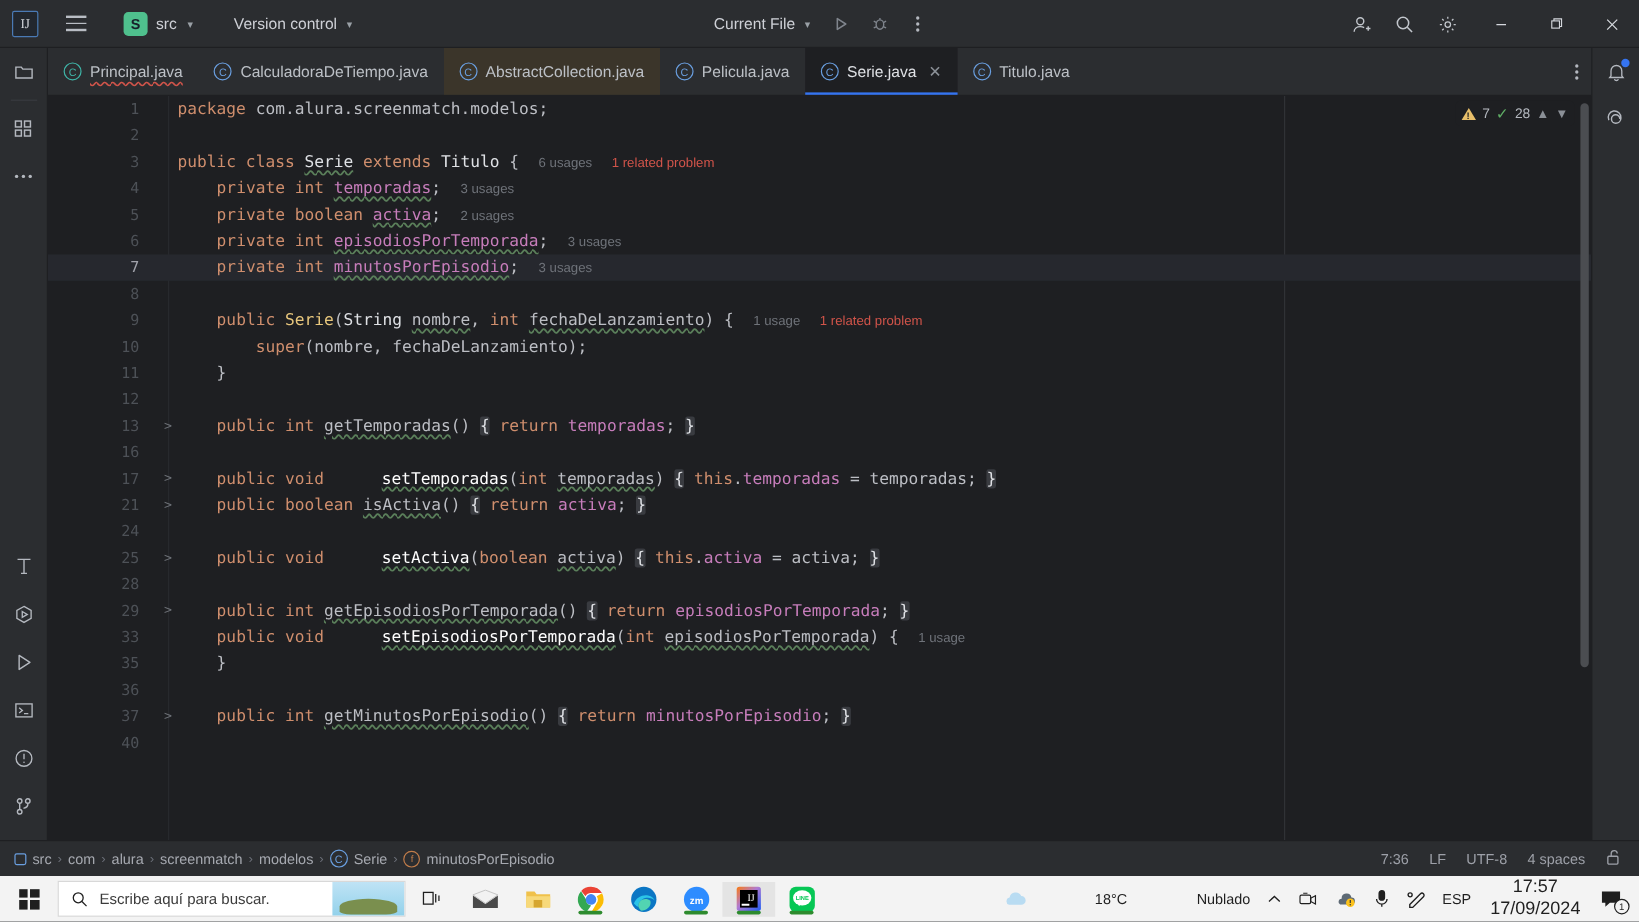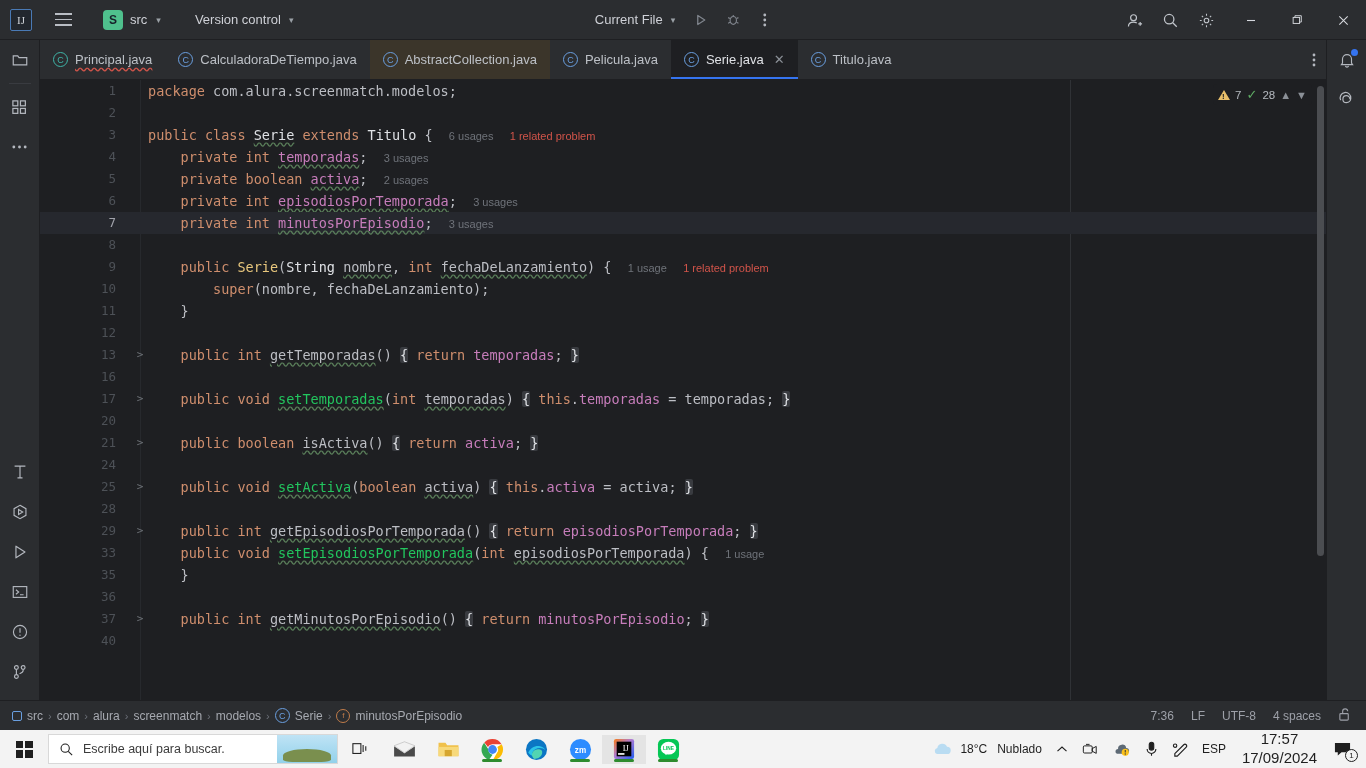--- a/index.html
+++ b/index.html
@@ -119,21 +119,21 @@
   }
   
   .rightline { position:absolute; left:1030px; top:0; width:1px; height:620px; background:#303236; }
   .gutter-line { position:absolute; left:100px; top:0; width:1px; height:620px; background:#27292d; }
 
   
   .kw   { color:#cf8e6d; }
   .cls  { color:#dfe1e5; }
   .fld  { color:#c77dbb; }
   .mth  { color:#bcbec4; }
-  .mthb { color:#22c55e; }
+  .mthb { color:#ffffff;margin-left:40px; }
   .ctor { color:#e8c77d; }
   .pun  { color:#bcbec4; }
   .par  { color:#bcbec4; }
   .hint { color:#6f737a; font-family:"Liberation Sans",sans-serif; font-size:11px; }
   .prob { color:#d1544a; font-family:"Liberation Sans",sans-serif; font-size:11px; }
   .fold-brace { background:#393b40; border-radius:2px; }
   .sq { text-decoration:underline; text-decoration-style:wavy;
         text-decoration-color:#5a7f5a; text-underline-offset:2px; }
 
   
@@ -188,21 +188,21 @@
     content:""; position:absolute; left:6px; bottom:3px; width:48px; height:13px;
     background:#7a8f4e; border-radius:50% 50% 20% 20%;
   }
   .tbapp { width:44px; height:29px; display:flex; align-items:center; justify-content:center;
      position:relative; }
   .tbapp.run:after { content:""; position:absolute; bottom:2px; left:12px; width:20px; height:2.5px;
      background:#2e8b2e; border-radius:2px; }
   .tbapp.active { background:#e4e4e4; }
   .tray { margin-left:auto; display:flex; align-items:center; gap:0; padding-right:4px; }
   .trayitem { height:38px; display:flex; align-items:center; justify-content:center;
-      padding:0 7px; font-size:12px; color:#1f1f1f; }
+      padding:0 7px; font-size:12px; color:#1f1f1f;gap:48px; }
   .clock { text-align:center; line-height:1.25; font-size:15px; color:#1f1f1f; padding:0 9px; }
   .notif { position:relative; padding:0 10px 0 7px; }
   .badge { position:absolute; right:4px; bottom:6px; width:13px; height:13px;
      border:1px solid #1f1f1f; border-radius:50%; background:#f3f3f3; font-size:8px;
      display:flex; align-items:center; justify-content:center; color:#1f1f1f; }
 </style>
 </head>
 <body>
 
 <div class="ide">
@@ -444,21 +444,20 @@
       <div class="ln"><span class="num">11</span>    <span class="pun">}</span></div>
 
       <div class="ln"><span class="num">12</span></div>
 
       <div class="ln"><span class="num">13</span><span class="fold">&gt;</span>    <span class="kw">public int</span> <span class="mth sq">getTemporadas</span><span class="pun">()</span> <span class="fold-brace">{</span> <span class="kw">return</span> <span class="fld">temporadas</span><span class="pun">;</span> <span class="fold-brace">}</span></div>
 
       <div class="ln"><span class="num">16</span></div>
 
       <div class="ln"><span class="num">17</span><span class="fold">&gt;</span>    <span class="kw">public void</span> <span class="mthb sq">setTemporadas</span><span class="pun">(</span><span class="kw">int</span> <span class="par sq">temporadas</span><span class="pun">)</span> <span class="fold-brace">{</span> <span class="kw">this</span><span class="pun">.</span><span class="fld">temporadas</span> <span class="pun">=</span> <span class="par">temporadas</span><span class="pun">;</span> <span class="fold-brace">}</span></div>
 
-      <div class="ln"><span class="num">20</span></div>
 
       <div class="ln"><span class="num">21</span><span class="fold">&gt;</span>    <span class="kw">public boolean</span> <span class="mth sq">isActiva</span><span class="pun">()</span> <span class="fold-brace">{</span> <span class="kw">return</span> <span class="fld">activa</span><span class="pun">;</span> <span class="fold-brace">}</span></div>
 
       <div class="ln"><span class="num">24</span></div>
 
       <div class="ln"><span class="num">25</span><span class="fold">&gt;</span>    <span class="kw">public void</span> <span class="mthb sq">setActiva</span><span class="pun">(</span><span class="kw">boolean</span> <span class="par sq">activa</span><span class="pun">)</span> <span class="fold-brace">{</span> <span class="kw">this</span><span class="pun">.</span><span class="fld">activa</span> <span class="pun">=</span> <span class="par">activa</span><span class="pun">;</span> <span class="fold-brace">}</span></div>
 
       <div class="ln"><span class="num">28</span></div>
 
       <div class="ln"><span class="num">29</span><span class="fold">&gt;</span>    <span class="kw">public int</span> <span class="mth sq">getEpisodiosPorTemporada</span><span class="pun">()</span> <span class="fold-brace">{</span> <span class="kw">return</span> <span class="fld">episodiosPorTemporada</span><span class="pun">;</span> <span class="fold-brace">}</span></div>

